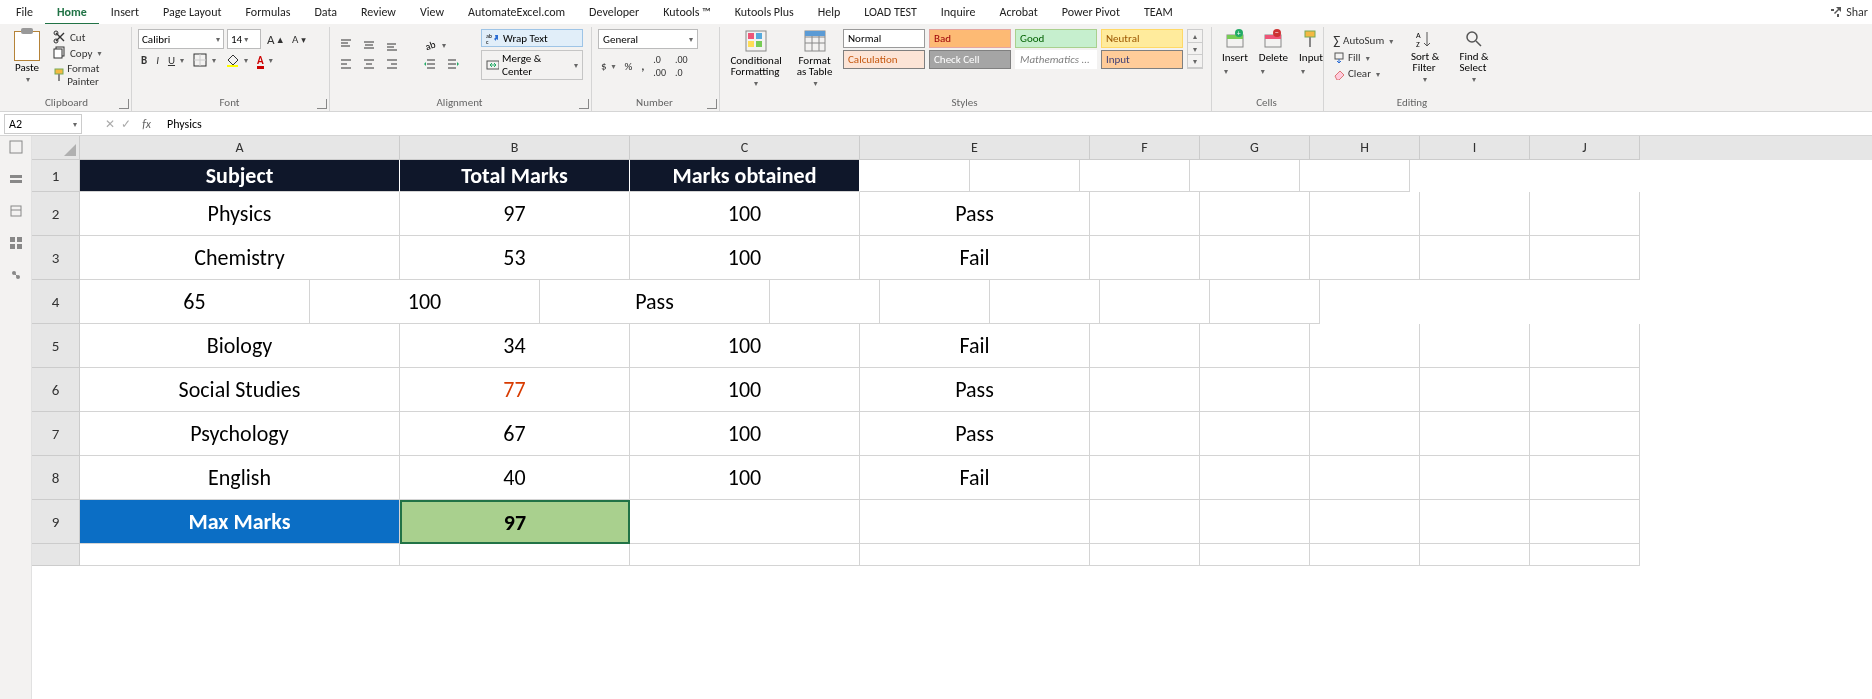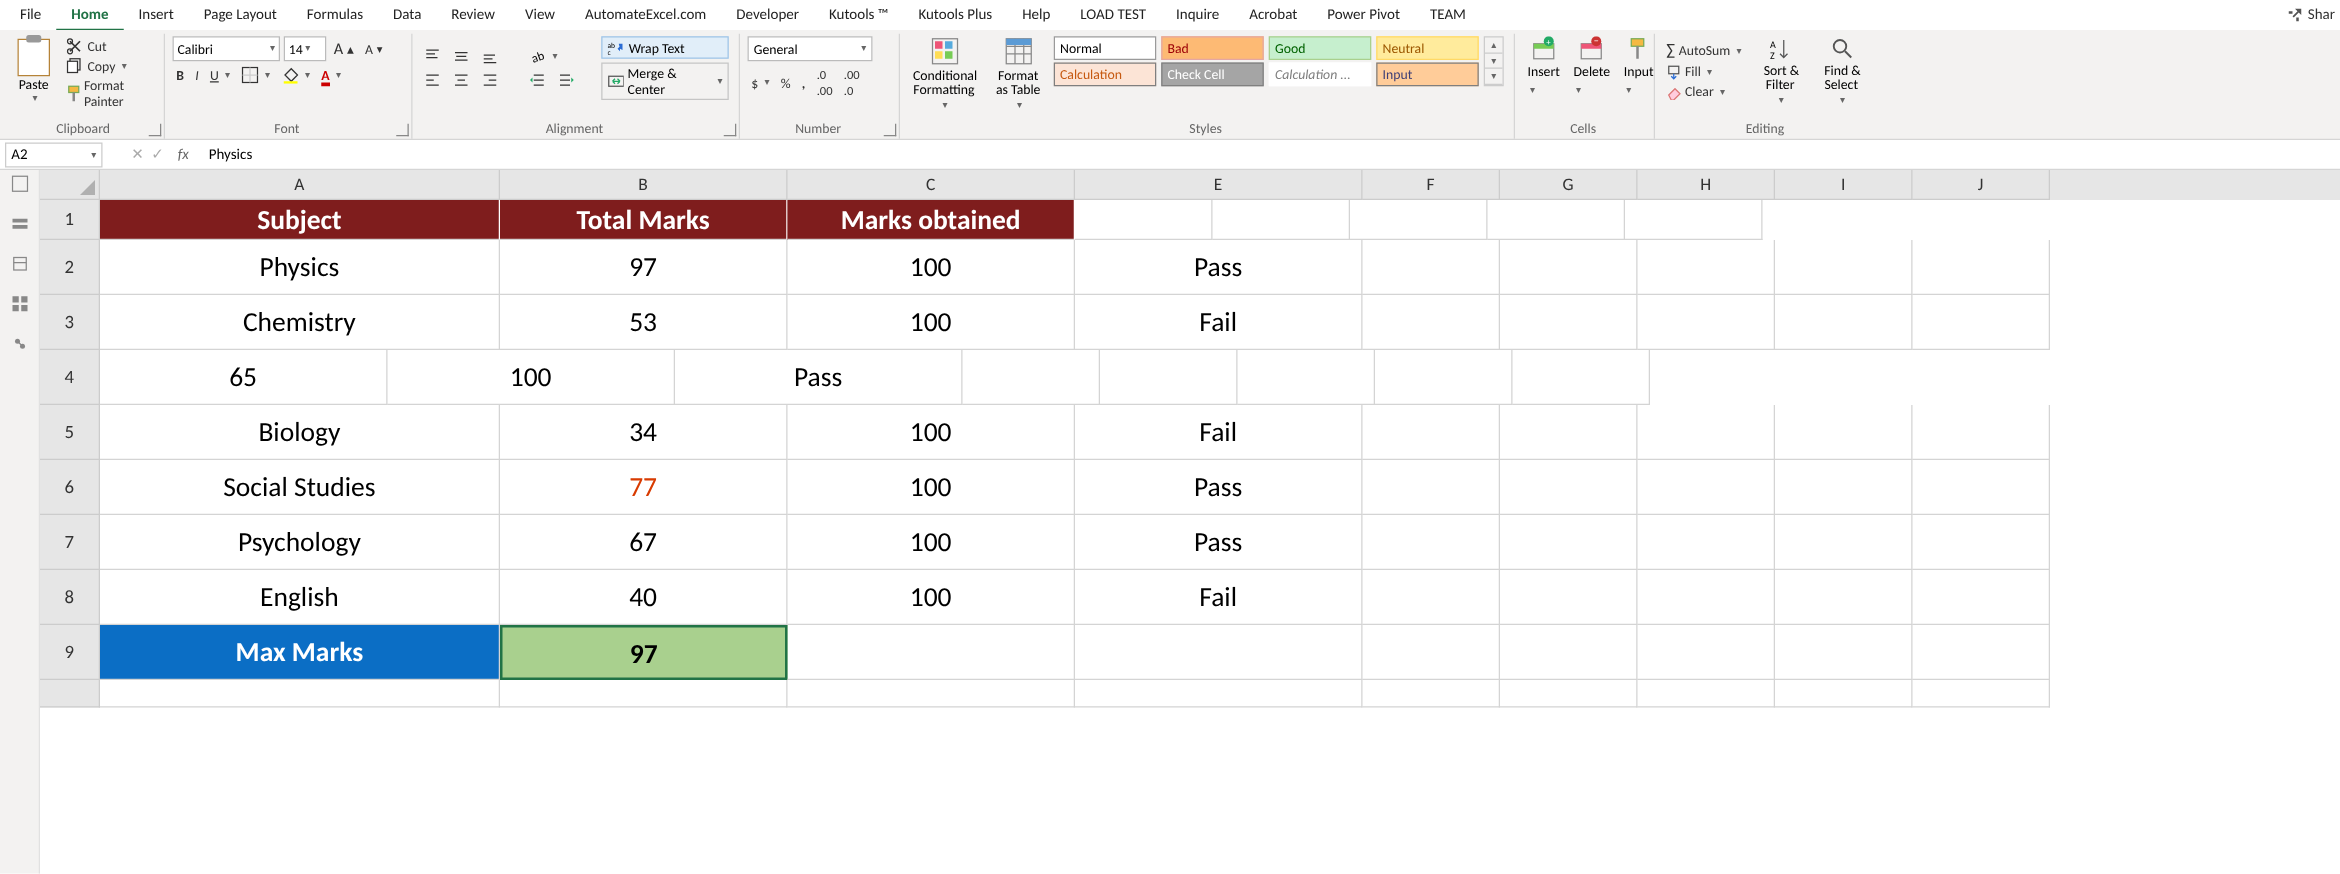--- a/index.html
+++ b/index.html
@@ -64,21 +64,21 @@
 .corner::after { content:""; position:absolute; right:3px; bottom:3px; width:0; height:0; border-left:12px solid transparent; border-bottom:12px solid #b0b0b0; }
 
 .colhead { position:absolute; top:0; left:48px; right:0; height:24px; background:#e6e6e6; display:flex; }
 .colhead .c { border-right:1px solid #ccc; border-bottom:1px solid #ccc; text-align:center; font-size:14px; color:#333; display:flex;align-items:center;justify-content:center;}
 .rowhead { position:absolute; top:24px; left:0; width:48px; background:#e6e6e6; }
 .rowhead .r { border-right:1px solid #ccc; border-bottom:1px solid #ccc; text-align:center; font-size:15px; color:#333; display:flex;align-items:center;justify-content:center;}
 
 .cells { position:absolute; top:24px; left:48px; }
 .cellrow { display:flex; }
 .cell { border-right:1px solid #d4d4d4; border-bottom:1px solid #d4d4d4; display:flex; align-items:center; justify-content:center; font-size:22px; font-family: Calibri, sans-serif; }
-.hdr { background:#7f1d1d; color:#fff; font-weight:700; border-right:1px solid #fff;}
+.hdr { background:#0f172a; color:#fff; font-weight:700; border-right:1px solid #fff;}
 .maxlabel { background:#0b6ec5; color:#fff; font-weight:700;}
 .maxval { background:#a9d08e; font-weight:600; border:2px solid #217346; }
 .red { color:#d83b01; }
 .thin-row .cell { border-bottom:1px solid #d4d4d4; }
 </style>
 </head>
 <body>
 
 <div class="menubar">
   <span id="menu-tabs"><span class="tab">File</span><span class="tab active">Home</span><span class="tab">Insert</span><span class="tab">Page Layout</span><span class="tab">Formulas</span><span class="tab">Data</span><span class="tab">Review</span><span class="tab">View</span><span class="tab">AutomateExcel.com</span><span class="tab">Developer</span><span class="tab">Kutools ™</span><span class="tab">Kutools Plus</span><span class="tab">Help</span><span class="tab">LOAD TEST</span><span class="tab">Inquire</span><span class="tab">Acrobat</span><span class="tab">Power Pivot</span><span class="tab">TEAM</span></span>
@@ -340,21 +340,21 @@
         <span style="text-align:center;line-height:1"><span>Format as Table</span><span class="dd"> ▾</span></span>
       </div>
       <div class="styles-frame">
         <div class="styles-grid" id="styles-grid">
             <div class="style-cell" style="background: rgb(255, 255, 255); color: rgb(0, 0, 0); border-color: rgb(154, 154, 154);">Normal</div>
             <div class="style-cell" style="background: #fdba74; color: rgb(156, 0, 6); border-color: rgb(229, 166, 161);">Bad</div>
             <div class="style-cell" style="background: rgb(198, 239, 206); color: rgb(0, 97, 0); border-color: rgb(169, 208, 142);">Good</div>
             <div class="style-cell" style="background: rgb(255, 235, 156); color: rgb(156, 87, 0); border-color: rgb(255, 217, 102);">Neutral</div>
             <div class="style-cell" style="background: rgb(252, 228, 214); color: rgb(198, 89, 17); border-color: rgb(127, 127, 127);">Calculation</div>
             <div class="style-cell" style="background: rgb(165, 165, 165); color: rgb(255, 255, 255); border-color: rgb(128, 128, 128);">Check Cell</div>
-            <div class="style-cell" style="background: rgb(255, 255, 255); color: rgb(127, 127, 127); border-color: rgb(255, 255, 255); font-style: italic;">Calculation ...</div>
+            <div class="style-cell" style="background: rgb(255, 255, 255); color: rgb(127, 127, 127); border-color: rgb(255, 255, 255); font-style: italic;">Mathematics ...</div>
             <div class="style-cell" style="background: rgb(255, 204, 153); color: rgb(63, 63, 118); border-color: rgb(127, 127, 127);">Input</div>
           </div>
         <div class="styles-scroll">
             <div>▴</div>
             <div>▾</div>
             <div>▾</div>
           </div>
       </div>
     </div>
     <div class="label">Styles</div>

